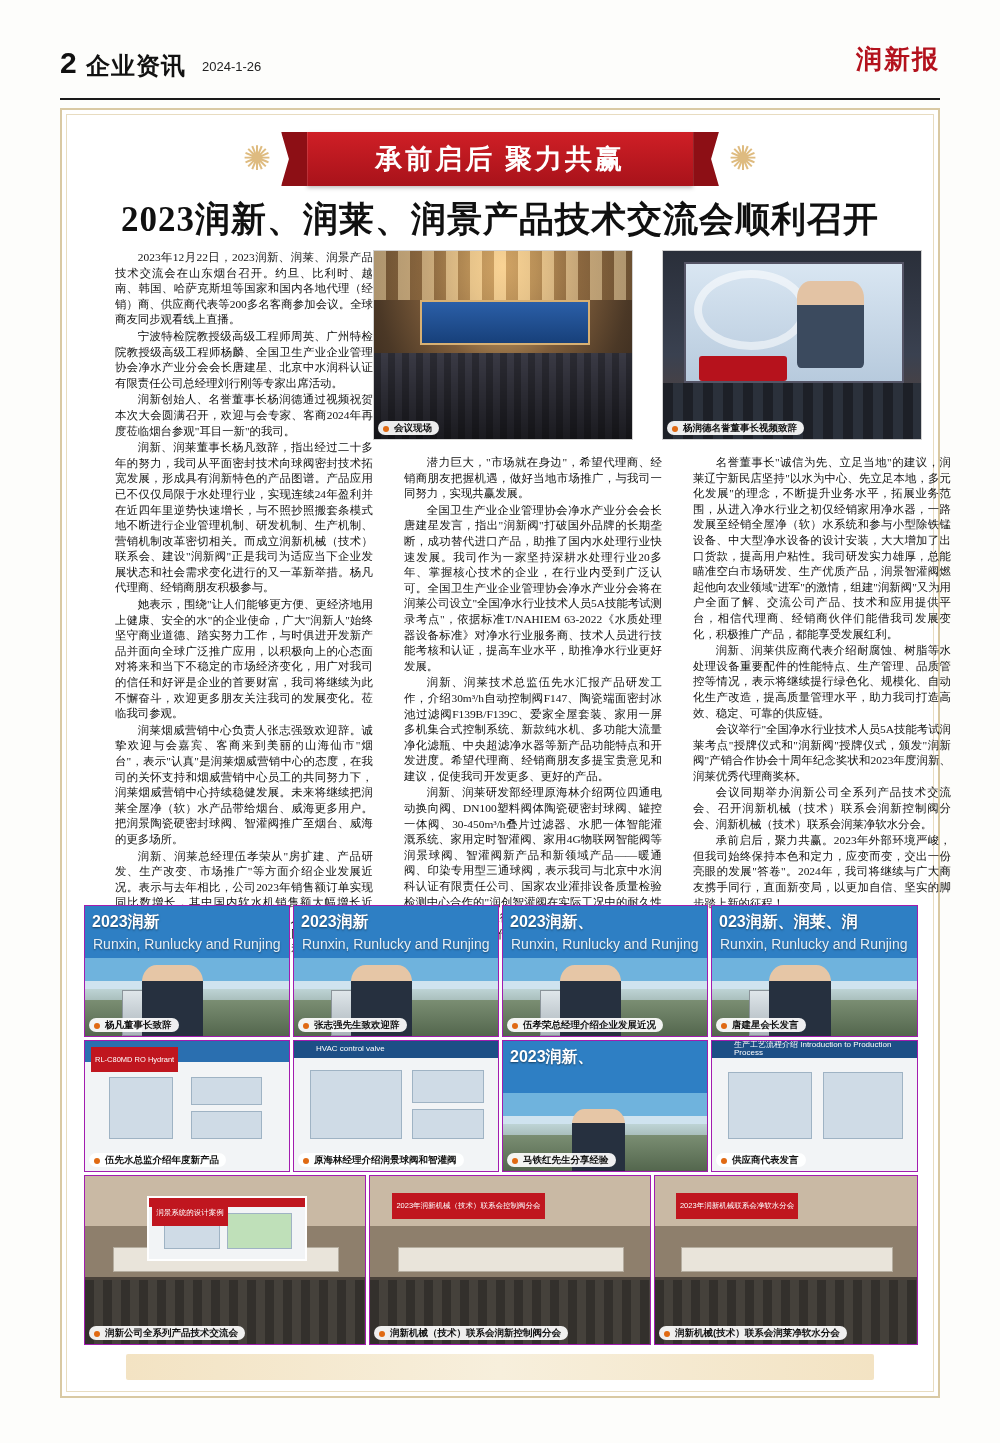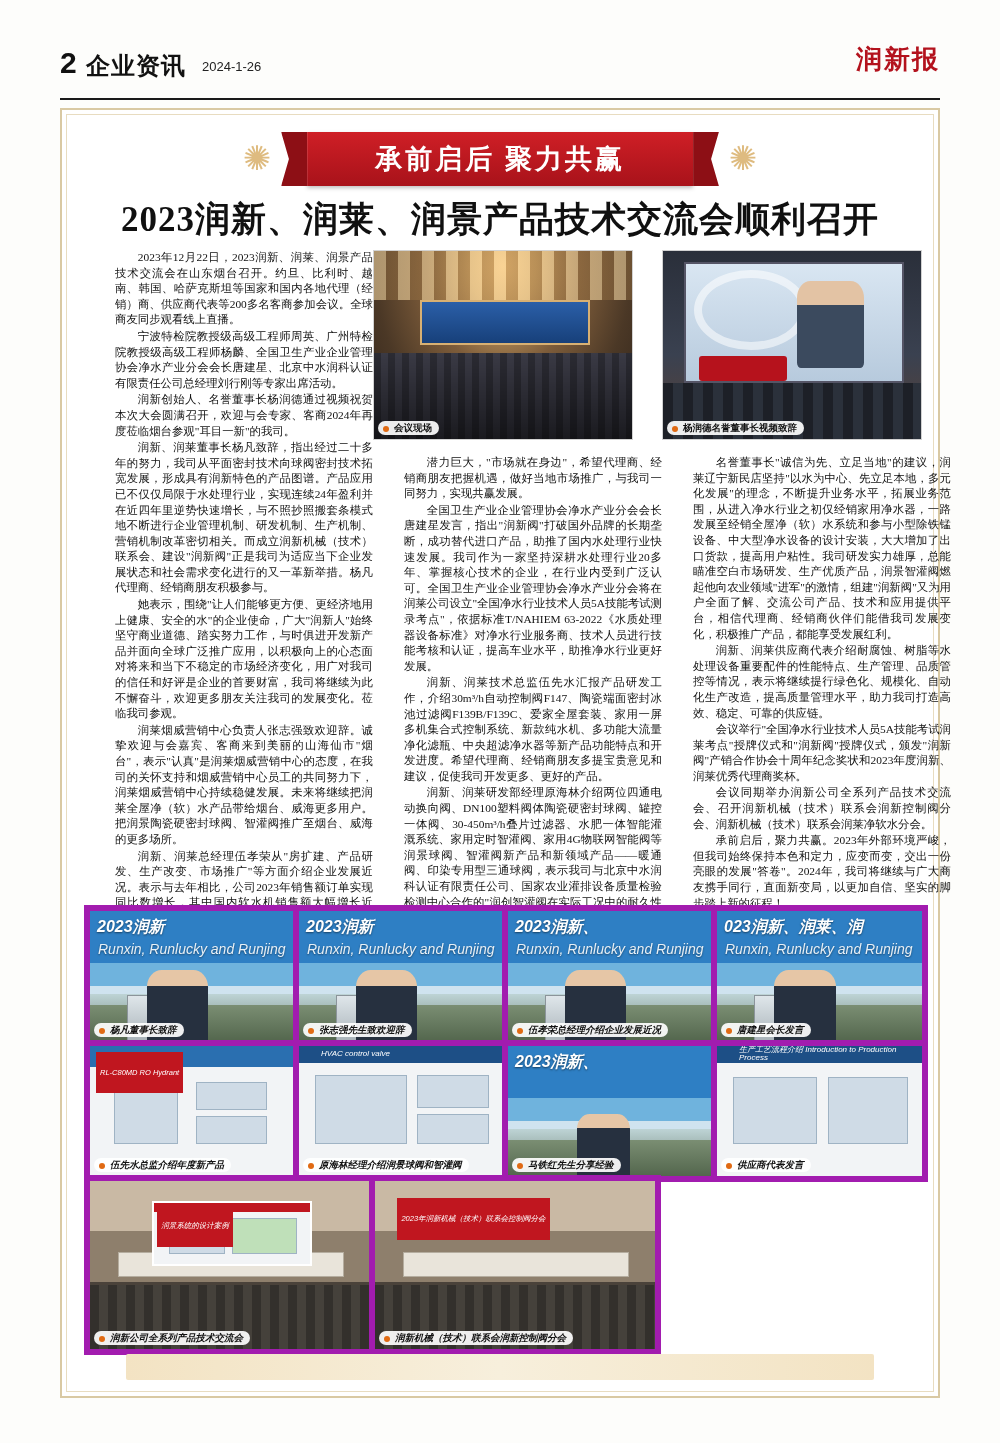--- a/index.html
+++ b/index.html
@@ -168,21 +168,21 @@
   }
   .speaker .audience{
     position:absolute;left:0;right:0;bottom:0;height:30%;
     background:repeating-linear-gradient(90deg,#1d2027 0 10px,#2b313b 10px 20px);
   }
   .speaker .bigzero{
     position:absolute;left:12%;top:10%;width:38%;height:34%;
     border:8px solid rgba(255,255,255,.55);border-radius:50%;
   }
   
-  .grid-photo{position:absolute;border:6px solid #a21caf;overflow:hidden;font-style:italic;}
+  .grid-photo{position:absolute;border:1px solid #a21caf;overflow:hidden;}
   .pg-sky{
     position:absolute;inset:0;
     background:linear-gradient(180deg,#2e7fc4 0 40%,#6fb3dd 40% 58%,#cfe3ef 58% 72%,#8a9b82 72% 100%);
   }
   .pg-sky:after{
     content:"";position:absolute;left:0;right:0;bottom:0;height:36%;
     background:linear-gradient(180deg,rgba(120,150,110,.2),rgba(60,80,55,.7));
   }
   .pg-title{
     position:absolute;left:7px;top:7px;right:7px;
@@ -218,21 +218,21 @@
     position:absolute;left:0;right:0;bottom:0;height:38%;
     background:repeating-linear-gradient(90deg,#33302c 0 9px,#45413b 9px 18px);
   }
   .slide{
     position:absolute;inset:0;background:#f2f4f6;
   }
   .slide .bar{position:absolute;left:0;right:0;top:0;height:16%;background:#2a6fb0;}
   .slide .blk{position:absolute;background:#cfdbe6;border:1px solid #9fb3c4;}
   .tag-red{
     position:absolute;left:6px;top:6px;background:#c0161f;color:#fff;
-    font-size:7.5px;padding:16px 4px;font-family:"Liberation Sans",sans-serif;
+    font-size:7.5px;padding:8px 4px;font-family:"Liberation Sans",sans-serif;
   }
   .lbl-strip{
     position:absolute;left:0;right:0;top:0;height:13%;
     background:#1d4f86;color:#fff;font-size:8px;line-height:1;
     font-family:"Liberation Sans",sans-serif;
     display:flex;align-items:center;padding-left:22px;
   }
 </style>
 </head>
 <body>
@@ -395,16 +395,24 @@
 
     <div class="grid-photo" style="left:307px;top:1065px;width:280px;height:168px">
       <div class="room">
         <div class="tbl"></div>
         <div class="seats"></div>
       </div>
       <div class="tag-red" style="left:8%;top:10%">2023年润新机械（技术）联系会控制阀分会</div>
       <div class="cap">润新机械（技术）联系会润新控制阀分会</div>
     </div>
 
+    <div class="grid-photo" style="left:592px;top:1065px;width:262px;height:168px">
+      <div class="room">
+        <div class="tbl"></div>
+        <div class="seats"></div>
+      </div>
+      <div class="tag-red" style="left:8%;top:10%">2023年润新机械联系会净软水分会</div>
+      <div class="cap">润新机械(技术）联系会润莱净软水分会</div>
+    </div>
 
     <div class="bottom-band"></div>
   </div>
 </div>
 
 </body></html>

